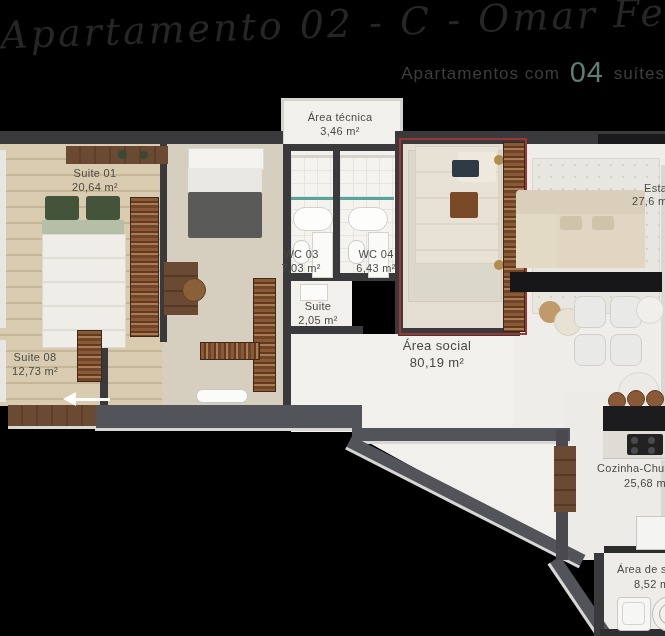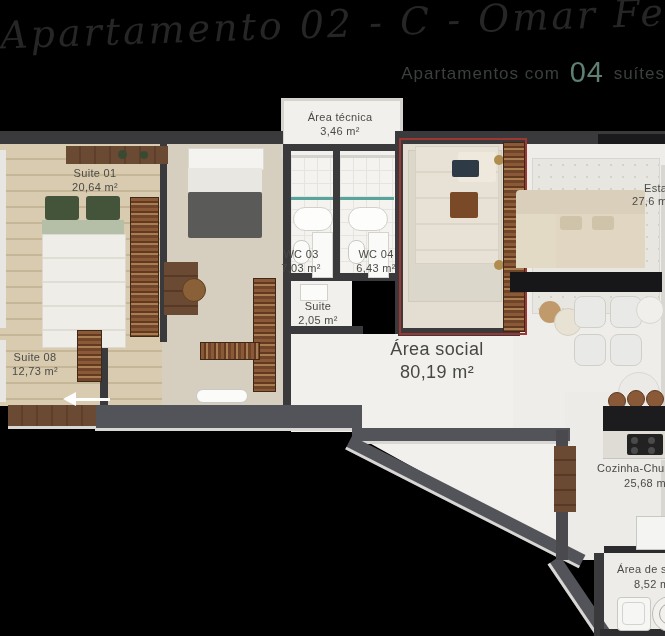--- a/index.html
+++ b/index.html
@@ -29,21 +29,21 @@
   .shelf{background:repeating-linear-gradient(180deg,#8a5a38 0 3px,#63391f 3px 5px,#a97d52 5px 7px,#70452a 7px 10px);
          border:1px solid #402818;}
   .shelfH{background:repeating-linear-gradient(90deg,#8a5a38 0 3px,#63391f 3px 5px,#a97d52 5px 7px,#70452a 7px 10px);
          border:1px solid #402818;}
   .trim{background:#e7e6e2;}
   .white-pill{background:#fbfbfa;border:1px solid #c9c8c3;border-radius:8px;}
   .tub{background:#fdfdfc;border:1px solid #d2d0ca;border-radius:12px;}
   .teal{background:#57a49c;}
   
   .lbl{font-size:11px;line-height:1.3;letter-spacing:.3px;color:#4a4a46;text-align:center;}
-  .lbl.big{font-size:18px;letter-spacing:.4px;color:#474743;}
+  .lbl.big{font-size:13px;letter-spacing:.4px;color:#474743;}
   .lbl.one{white-space:nowrap;text-align:left;}
   .redbox{border:2px solid #9e3732;}
   .chair{background:#e9e9e7;border:1px solid #d0d0cb;border-radius:8px;}
   .circ{border-radius:50%;}
 </style>
 </head>
 <body>
 
 <div class="stage">
 

